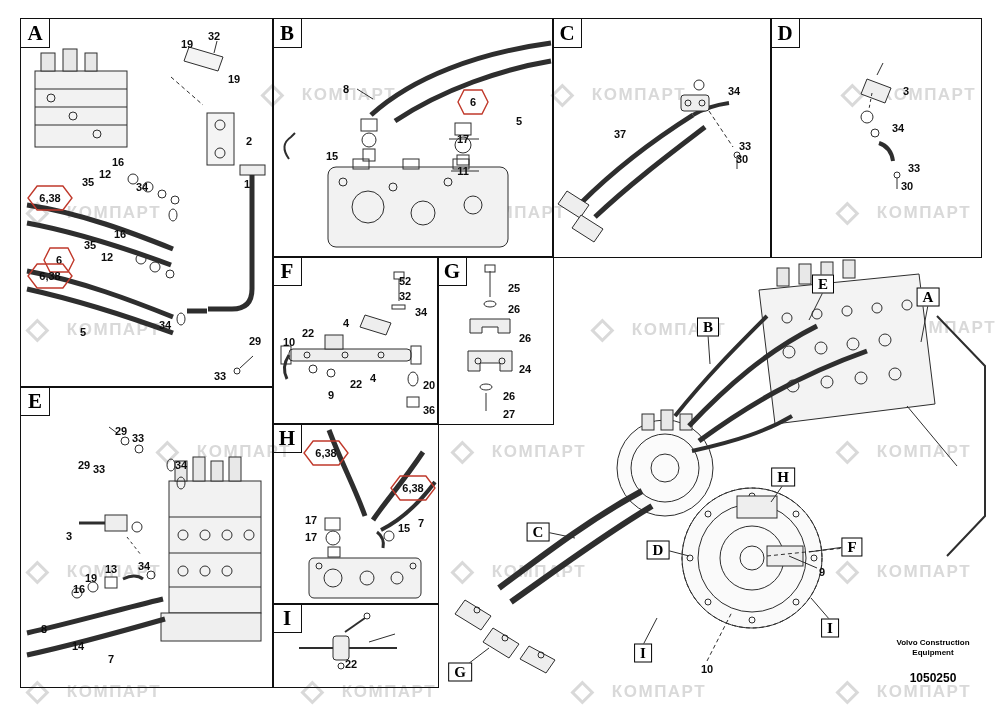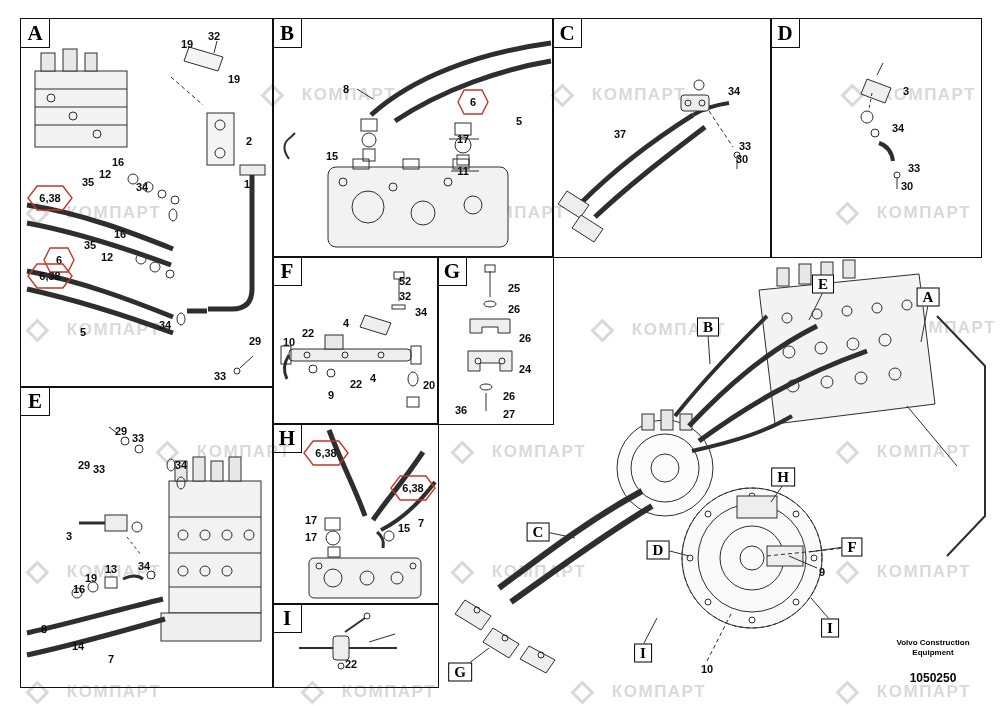--- a/index.html
+++ b/index.html
@@ -366,21 +366,21 @@
         <span class="co" style="left: 132px; top: 24px;">52</span>
         <span class="co" style="left: 132px; top: 39px;">32</span>
         <span class="co" style="left: 148px; top: 55px;">34</span>
         <span class="co" style="left: 73px; top: 66px;">4</span>
         <span class="co" style="left: 35px; top: 76px;">22</span>
         <span class="co" style="left: 16px; top: 85px;">10</span>
         <span class="co" style="left: 100px; top: 121px;">4</span>
         <span class="co" style="left: 83px; top: 127px;">22</span>
         <span class="co" style="left: 58px; top: 138px;">9</span>
         <span class="co" style="left: 156px; top: 128px;">20</span>
-        <span class="co" style="left: 156px; top: 153px; margin-left: 32px;">36</span>
+        <span class="co" style="left: 156px; top: 153px;">36</span>
       </div>
   </section>
 
   <section class="panel" style="left:437px;top:256px;width:115px;height:167px;">
     <svg class="art" width="115" height="167" viewBox="0 0 115 167">
       <g stroke="#2e2e2e" fill="none" stroke-width="1">
         <line x1="52" y1="14" x2="52" y2="40"></line>
           <rect x="47" y="8" width="10" height="7"></rect>
         <ellipse cx="52" cy="47" rx="6" ry="3"></ellipse>
         <path d="M32,62 h40 v14 h-12 v-6 h-16 v6 h-12 z" fill="#eeeeee"></path>

